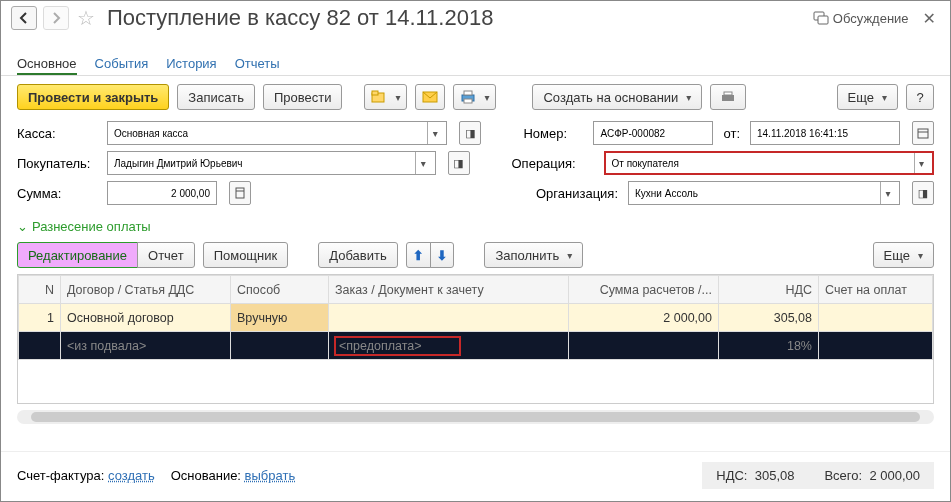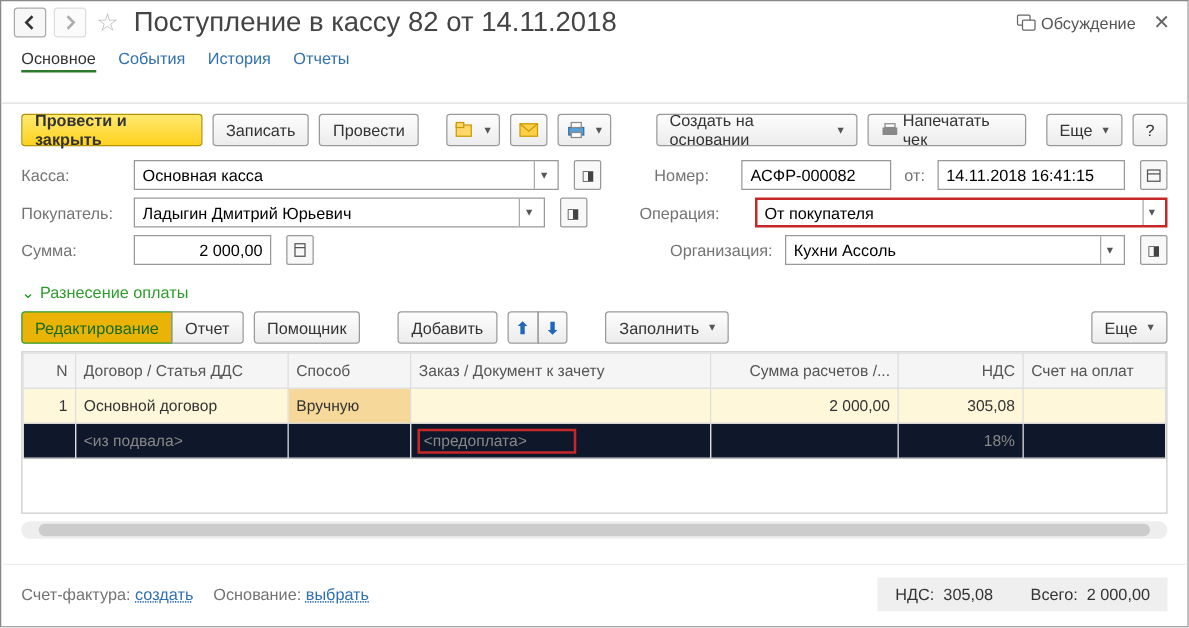--- a/index.html
+++ b/index.html
@@ -5,43 +5,43 @@
   * { box-sizing: border-box; }
   html,body { margin:0; padding:0; font-family: Arial, sans-serif; font-size:13px; color:#333; background:#fff; }
   .window { width:951px; height:502px; border:1px solid #888; position:relative; overflow:hidden; background:#fff; }
   .titlebar { display:flex; align-items:center; padding:4px 10px 6px 10px; gap:6px; }
   .navbtn { width:26px; height:24px; border:1px solid #aaa; border-radius:3px; background:#f7f7f7; display:flex; align-items:center; justify-content:center; cursor:pointer; }
   .star-icon { width:22px; height:22px; display:flex; align-items:center; justify-content:center; color:#bbb; font-size:20px; }
   .title { font-size:22px; color:#444; margin-left:4px; flex:1; }
   .title-right { display:flex; align-items:center; gap:10px; }
   .discuss-btn { display:flex; align-items:flex-start; gap:4px; cursor:pointer; color:#555; }
   .close-x { cursor:pointer; font-size:16px; color:#666; padding:0 4px;}
-  .tabs { display:flex; gap:18px; padding:0 16px 24px 16px; border-bottom:1px solid #ddd; }
+  .tabs { display:flex; gap:18px; padding:0 16px 0 16px; border-bottom:1px solid #ddd;margin-top:17px; }
   .tab { cursor:pointer; padding:2px 0; color:#3171b0; }
   .tab.active { color:#333; border-bottom:2px solid #2d7a2d; }
   .toolbar { display:flex; align-items:center; padding:8px 16px; gap:8px; border-bottom:1px solid transparent; }
   .btn { border:1px solid #999; border-radius:3px; background:linear-gradient(#fdfdfd,#ececec); padding:4px 10px; cursor:pointer; height:26px; display:flex; align-items:center; gap:4px; font-size:13px; }
   .btn.primary { background:linear-gradient(#ffe96f,#ffd21f); border-color:#b29300; font-weight:bold; }
   .btn.icon-only { padding:3px 6px; }
   .dd::after { content:"▾"; margin-left:4px; font-size:10px; color:#555; }
   .form-area { padding:2px 16px 6px 16px; }
   .form-row { display:flex; align-items:center; margin-bottom:6px; gap:10px; }
-  .label { color:#737373; }
+  .label { color:#000000; }
   .col-left-label { width:80px; }
   .input { border:1px solid #999; height:24px; padding:0 4px; background:#fff; display:flex; align-items:center; }
-  .input input { border:none; outline:none; width:100%; font-size:13px; background:transparent; }
+  .input input { border:none; outline:none; width:100%; font-size:10px; background:transparent; }
   .input .select-btn { width:16px; border-left:1px solid #aaa; text-align:center; cursor:pointer; font-size:10px; color:#555; height:100%; display:flex; align-items:center; justify-content:center; }
   .open-btn { width:22px; height:24px; border:1px solid #999; border-radius:2px; margin-left:2px; display:flex; align-items:center; justify-content:center; cursor:pointer; background:#f8f8f8; font-size:11px; color:#444;}
   .section-header { color:#2d9c2d; font-size:13px; padding:2px 16px; cursor:pointer; display:flex; align-items:center; gap:4px; }
   .table-toolbar { display:flex; align-items:center; gap:8px; padding:6px 16px; }
   .seg { display:flex; }
   .seg .btn { border-radius:0; }
   .seg .btn:first-child { border-top-left-radius:3px; border-bottom-left-radius:3px; }
   .seg .btn:last-child { border-top-right-radius:3px; border-bottom-right-radius:3px; margin-left:-1px; }
-  .seg .btn.sel { background:#eab308; border-color:#2d9c2d; color:#176b17; }
+  .seg .btn.sel { background:#f0abfc; border-color:#2d9c2d; color:#176b17; }
   .table-wrap { margin:0 16px; border:1px solid #ccc; height:130px; overflow:auto; position:relative; }
   .grid { width:100%; border-collapse:collapse; table-layout:fixed; }
   .grid th, .grid td { border:1px solid #ddd; padding:4px 6px; font-size:12.5px; height:28px; vertical-align:middle; text-align:left; }
   .grid th { background:#f5f5f5; font-weight:normal; color:#555; }
   .grid .num { text-align:right; }
   .grid tr.r1 td { background:#fff7d9; }
   .grid tr.r2 td { background:#0f172a; color:#888; }
   .col-n { width:42px; }
   .col-dds { width:170px; }
   .col-sposob { width:98px; }
@@ -120,21 +120,20 @@
           <rect x="4" y="9" width="8" height="4" fill="#fff" stroke="#888"></rect>
         </svg>
     </div>
     <div style="flex:0 0 20px"></div>
     <div class="btn dd">Создать на основании</div>
     <div class="btn">
       <svg width="14" height="12">
           <rect x="1" y="4" width="12" height="6" fill="#888"></rect>
           <rect x="3" y="1" width="8" height="3" fill="#fff" stroke="#888"></rect>
         </svg>
-      <span>Напечатать чек</span>
     </div>
     <div style="flex:1"></div>
     <div class="btn dd">Еще</div>
     <div class="btn" style="width:28px; justify-content:center;">?</div>
   </div>
 
   <div class="form-area">
 
     <div class="form-row">
       <span class="label col-left-label">Касса:</span>

